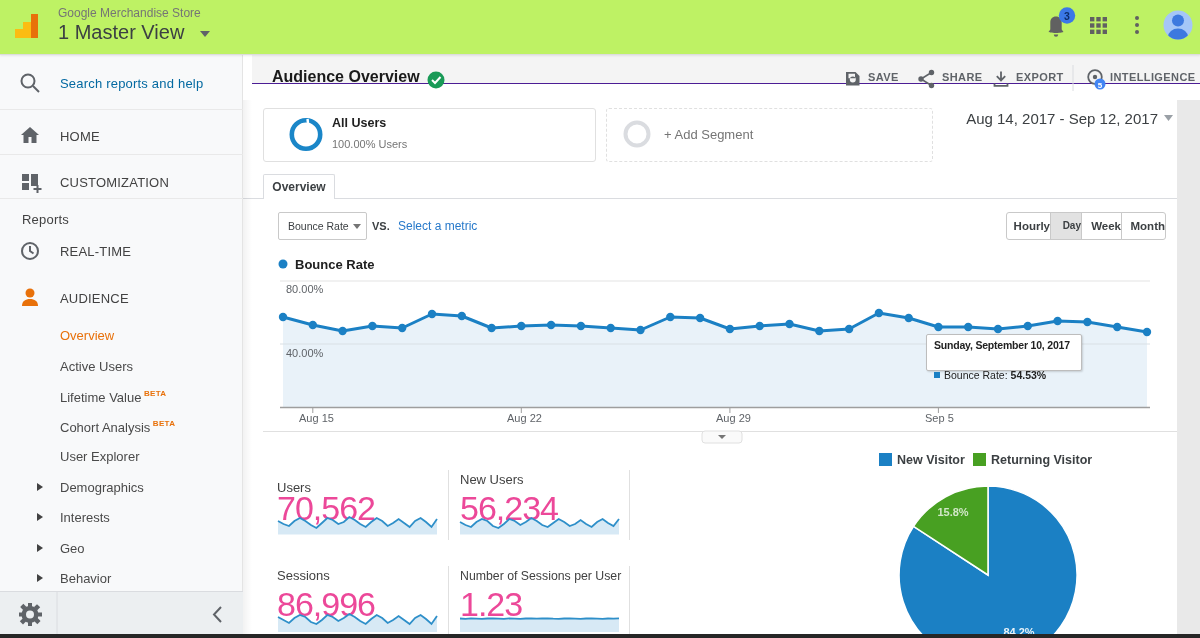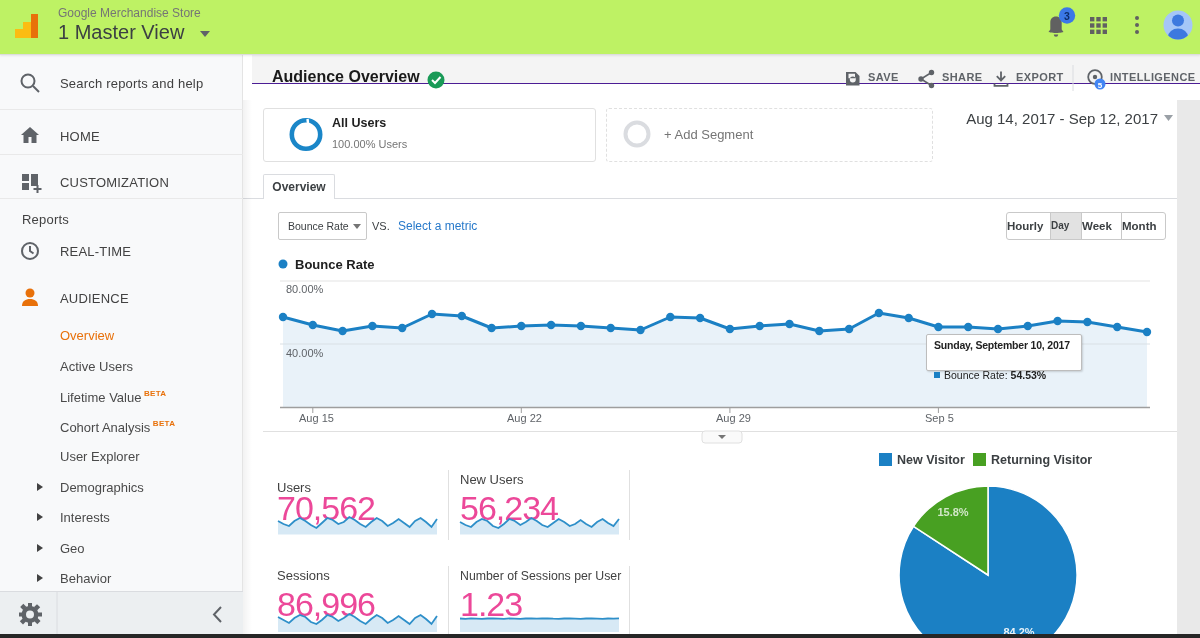--- a/index.html
+++ b/index.html
@@ -22,21 +22,21 @@
 
 #gbar{position:absolute;left:252px;top:55px;width:957px;height:29px;background:#f4f4f4;border-bottom:1px solid #4c1d95;z-index:10}
 #title{position:absolute;left:263px;top:69px;font-size:16px;font-weight:bold;color:#1a1a1a}
 .actxt{position:absolute;top:16px;font-size:11px;font-weight:bold;color:#5f6368;letter-spacing:.4px}
 #content{position:absolute;left:243px;top:100px;width:957px;height:534px;background:#fff}
 #rstrip{position:absolute;left:1177px;top:100px;width:23px;height:534px;background:#e9e9e9;z-index:5}
 #lshadow{position:absolute;left:243px;top:100px;width:9px;height:534px;background:linear-gradient(to right,rgba(0,0,0,.05),rgba(0,0,0,0));z-index:6}
 .card{position:absolute;background:#fff;border:1px solid #e0e0e0;border-radius:3px}
 #tabline{position:absolute;left:243px;top:198px;width:934px;height:1px;background:#dadce0}
 #tab{position:absolute;left:263px;top:174px;width:72px;height:25px;background:#fff;border:1px solid #dadce0;border-bottom:none;border-radius:2px 2px 0 0;font-size:12px;font-weight:bold;color:#3c4043;text-align:center;line-height:25px;z-index:7}
-.segbtn{position:absolute;top:212px;height:28px;border:1px solid #c9c9c9;background:#fff;font-size:11px;color:#3c4043;text-align:left;line-height:26px;font-weight:500}
+.segbtn{position:absolute;top:212px;height:28px;border:1px solid #c9c9c9;background:#fff;font-size:11px;color:#3c4043;text-align:right;line-height:26px;font-weight:500}
 
 #tip{position:absolute;left:926px;top:334px;width:156px;height:37px;white-space:nowrap;background:#fff;border:1px solid #bdbdbd;border-radius:2px;box-shadow:1px 1px 2px rgba(0,0,0,.15);z-index:9;padding:4px 0 0 7px}
 #tip .t1{font-size:10.5px;letter-spacing:-.2px;font-weight:bold;color:#222}
 #tip .t2{font-size:10.5px;color:#222;margin-top:18px}
 .sq{display:inline-block;width:6px;height:6px;background:#1b80c4;margin-right:4px;vertical-align:1px}
 
 .mlabel{position:absolute;font-size:13px;color:#424242}
 .mnum{position:absolute;font-size:34px;color:#ec4899;letter-spacing:-1px}
 .vdiv{position:absolute;width:1px;background:#e0e0e0}
 #blackbar{position:absolute;left:0;top:634px;width:1200px;height:4px;background:#262626;z-index:40}
@@ -87,21 +87,21 @@
 
     <circle cx="1067" cy="15.5" r="8.2" fill="#3b78e7"></circle>
     <text x="1067" y="19.5" font-size="10.5" font-weight="bold" fill="#0d2d6b" text-anchor="middle">3</text>
   </svg>
 </div>
 
 <div id="sidebar">
   <div class="srow" style="top:0;height:55px"></div>
   <div class="srow" style="top:55px;height:45px"></div>
   <div class="srow" style="top:100px;height:44px"></div>
-  <div class="navtxt" style="top:21px;color:#404040">Search reports and help</div>
+  <div class="navtxt" style="top:21px;color:#0369a1">Search reports and help</div>
   <div class="navtxt" style="top:74px">HOME</div>
   <div class="navtxt" style="top:120px">CUSTOMIZATION</div>
   <div class="navtxt" style="left:22px;top:157px">Reports</div>
   <div class="navtxt" style="top:189px">REAL-TIME</div>
   <div class="navtxt" style="top:236px">AUDIENCE</div>
   <div class="subtxt" style="top:273px;color:#e8710a">Overview</div>
   <div class="subtxt" style="top:304px">Active Users</div>
   <div class="subtxt" style="top:334px">Lifetime Value<span class="beta"> BETA</span></div>
   <div class="subtxt" style="top:364px">Cohort Analysis<span class="beta"> BETA</span></div>
   <div class="subtxt" style="top:394px">User Explorer</div>
@@ -209,21 +209,21 @@
   <text x="664" y="139" font-size="13" fill="#757575">+ Add Segment</text>
   <text x="1158" y="124" font-size="15" fill="#3c4043" text-anchor="end">Aug 14, 2017 - Sep 12, 2017</text>
   <path d="M1164 115 l9 0 l-4.5 6 z" fill="#9aa0a6"></path>
 </svg>
 
 <div id="tabline"></div>
 <div id="tab">Overview</div>
 
 <div class="segbtn" style="left:278px;width:89px;border-radius:2px;text-align:left;padding-left:9px;font-size:10.5px">Bounce Rate</div>
 <div class="caret" style="left:353px;top:224px;border-top-width:5px;border-left-width:4px;border-right-width:4px;border-top-color:#757575;z-index:9"></div>
-<div class="abs" style="left:372px;top:220px;font-size:11px;font-weight:normal;color:#3c4043;z-index:9">VS.</div>
+<div class="abs" style="left:372px;top:220px;font-size:11px;font-weight:bold;color:#3c4043;z-index:9">VS.</div>
 <div class="abs" style="left:398px;top:219px;font-size:12px;color:#2779ca;z-index:9">Select a metric</div>
 <div class="segbtn" style="left:1006px;width:45px;border-radius:3px 0 0 3px;font-weight:bold;font-size:11.5px">Hourly</div>
 <div class="segbtn" style="left:1050px;width:32px;background:#e2e2e2;font-weight:bold;font-size:10px">Day</div>
 <div class="segbtn" style="left:1081px;width:41px;font-weight:bold;font-size:11.5px">Week</div>
 <div class="segbtn" style="left:1121px;width:45px;border-radius:0 3px 3px 0;font-weight:bold;font-size:11.5px">Month</div>
 
 <svg width="1200" height="638" style="z-index:4;pointer-events:none">
   <circle cx="283" cy="264" r="4.5" fill="#1b80c4"></circle>
   <text x="295" y="269" font-size="13" font-weight="bold" fill="#212121">Bounce Rate</text>
   <path d="M283.0,407.5 L283.0,317 L312.8,325 L342.6,331 L372.4,326 L402.2,328 L432.0,314 L461.8,316 L491.6,328 L521.3,326 L551.1,325 L580.9,326 L610.7,328 L640.5,330 L670.3,317 L700.1,318 L729.9,329 L759.7,326 L789.5,324 L819.3,331 L849.1,329 L878.9,313 L908.7,318 L938.4,327 L968.2,327 L998.0,329 L1027.8,326 L1057.6,321 L1087.4,322 L1117.2,327 L1147.0,332 L1147.0,407.5 Z" fill="#e9f2f9"></path>

